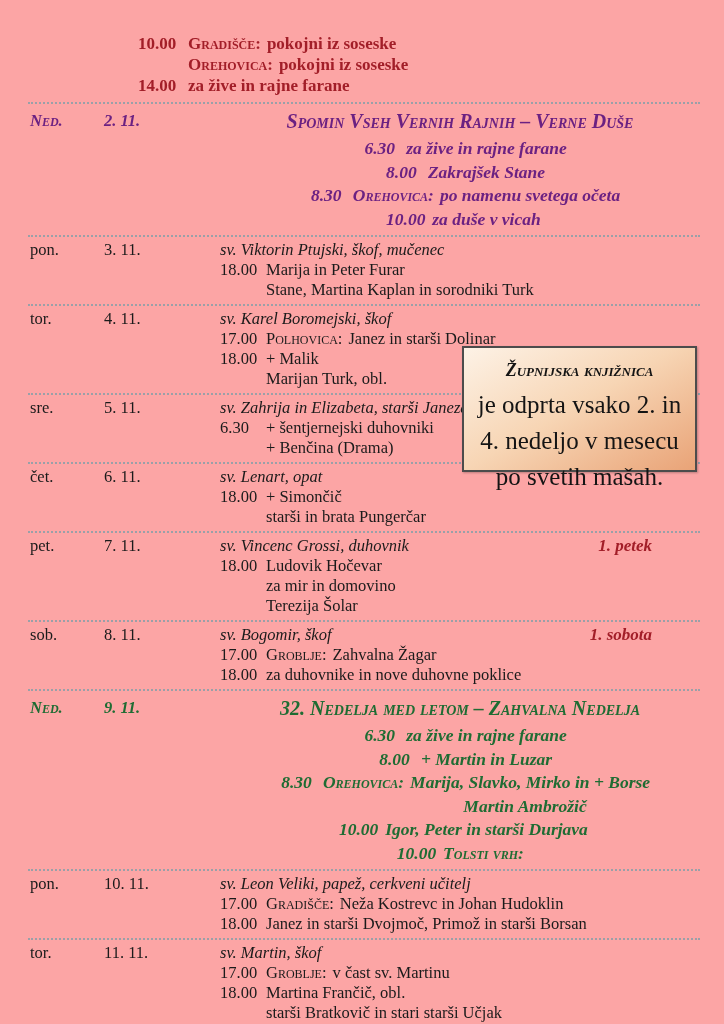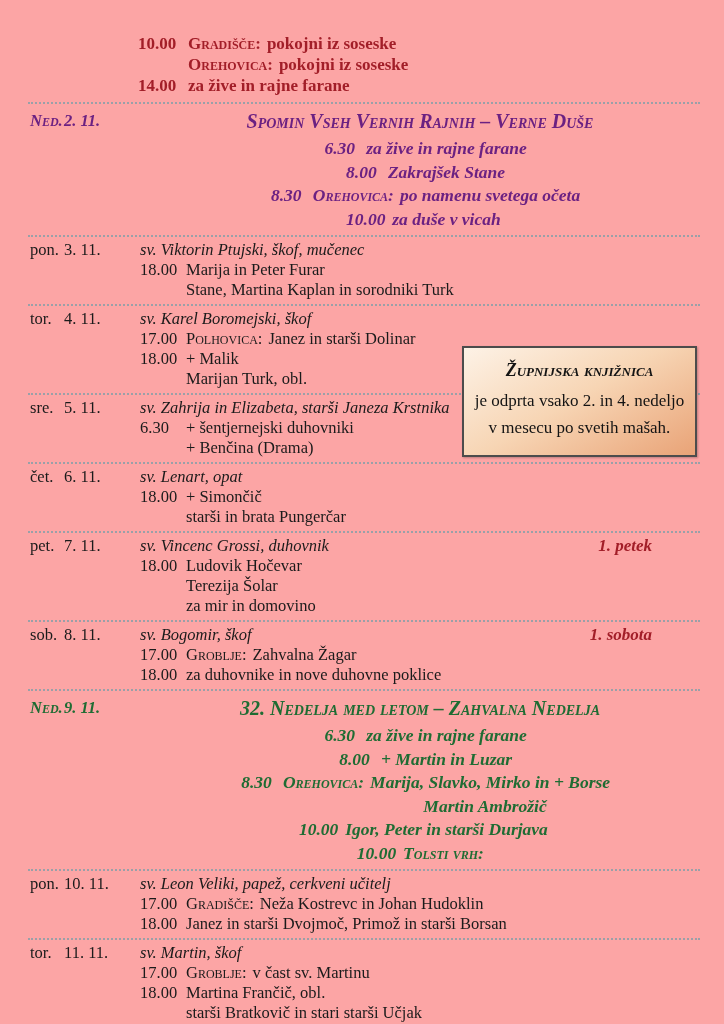--- a/index.html
+++ b/index.html
@@ -11,21 +11,21 @@
 
   
   .top-block{
     padding-left:110px;padding-bottom:6px;
     font-weight:bold;font-size:17px;line-height:21px;color:var(--red);
   }
   .top-block .time{width:50px;}
 
   
   .row{border-top:2px dotted var(--sep);}
-  .grid{display:grid;grid-template-columns:34px 76px 1fr;padding-left:2px;}
+  .grid{display:grid;grid-template-columns:34px 76px 1fr;padding-left:2px;gap:40px;}
 
   .time{display:inline-block;width:46px;}
   .place{font-variant:small-caps;margin-right:6px;}
   .sc{font-variant:small-caps;}
 
   
   .weekday{padding:3px 0 4px 0;font-size:16.5px;line-height:20px;}
   .weekday .saint{font-style:italic;}
   .saint-line{display:flex;}
   .note{
@@ -36,27 +36,27 @@
   
   .sunday{padding:4px 0 4px 0;font-weight:bold;font-style:italic;}
   .sunday .day,.sunday .date{font-size:16.5px;line-height:26px;}
   .sunday .line{font-size:17.5px;line-height:23.5px;text-align:center;}
   .sunday .title-line{font-size:20px;line-height:26px;margin-bottom:3px;}
   .sunday .time{width:53px;}
   .line.indent{padding-left:130px;}
 
   
   .library-box{
-    position:absolute;left:462px;top:346px;width:235px;height:111px;box-sizing:border-box;
+    position:absolute;left:462px;top:346px;width:235px;height:126px;box-sizing:border-box;
     border:2px solid #4c4c4c;z-index:5;text-align:center;padding:11px 8px 0 8px;
     background:linear-gradient(150deg,#fdf2e6 0%,#f7d5b4 48%,#e9a377 100%);
     box-shadow:1px 1px 2px rgba(0,0,0,0.25);
   }
   .lib-title{font-weight:bold;font-style:italic;font-variant:small-caps;font-size:18px;line-height:22px;margin-bottom:6px;color:#141414;}
-  .lib-body{font-size:17px;line-height:27px;color:#141414;}
+  .lib-body{font-size:25px;line-height:36px;color:#141414;}
 </style>
 </head>
 <body>
 
 <div class="page">
   <div class="schedule">
     <div class="top-block" id="top-block">
         <div class="line"><span class="time">10.00</span><span class="place">Gradišče:</span><span class="mtext">pokojni iz soseske</span></div>
         <div class="line"><span class="time"></span><span class="place">Orehovica:</span><span class="mtext">pokojni iz soseske</span></div>
         <div class="line"><span class="time">14.00</span><span class="mtext">za žive in rajne farane</span></div>
@@ -131,22 +131,22 @@
         <div class="row weekday">
           <div class="grid">
             <span class="day">pet.</span>
             <span class="date">7. 11.</span>
             <div class="content">
               <div class="line saint-line">
                 <span class="saint">sv. Vincenc Grossi, duhovnik</span>
                 <span class="note">1. petek</span>
               </div>
               <div class="line"><span class="time">18.00</span><span class="mtext">Ludovik Hočevar</span></div>
+              <div class="line"><span class="time"></span><span class="mtext">za mir in domovino</span></div>
               <div class="line"><span class="time"></span><span class="mtext">Terezija Šolar</span></div>
-              <div class="line"><span class="time"></span><span class="mtext">za mir in domovino</span></div>
             </div>
           </div>
         </div>
         <div class="row weekday">
           <div class="grid">
             <span class="day">sob.</span>
             <span class="date">8. 11.</span>
             <div class="content">
               <div class="line saint-line">
                 <span class="saint">sv. Bogomir, škof</span>

